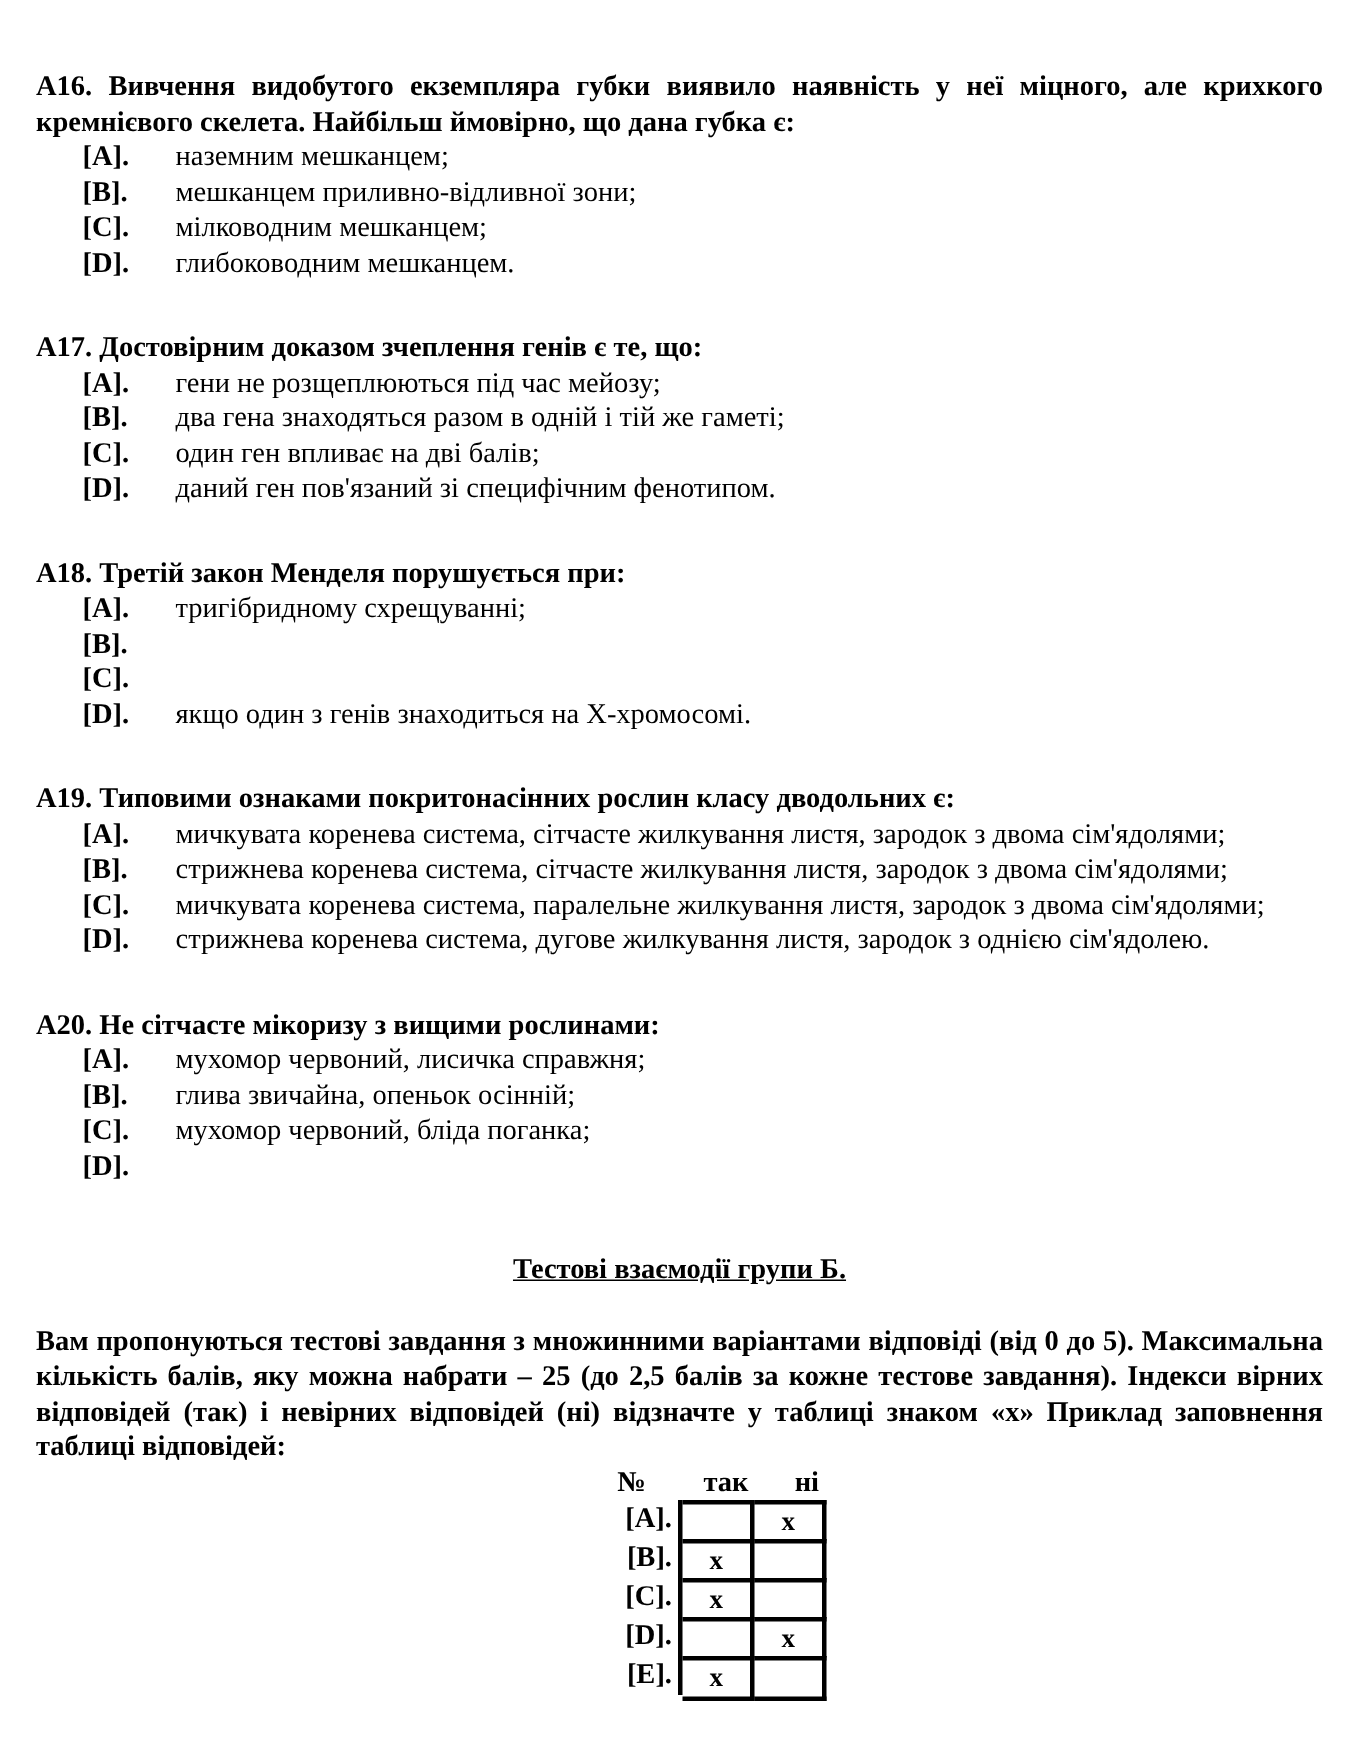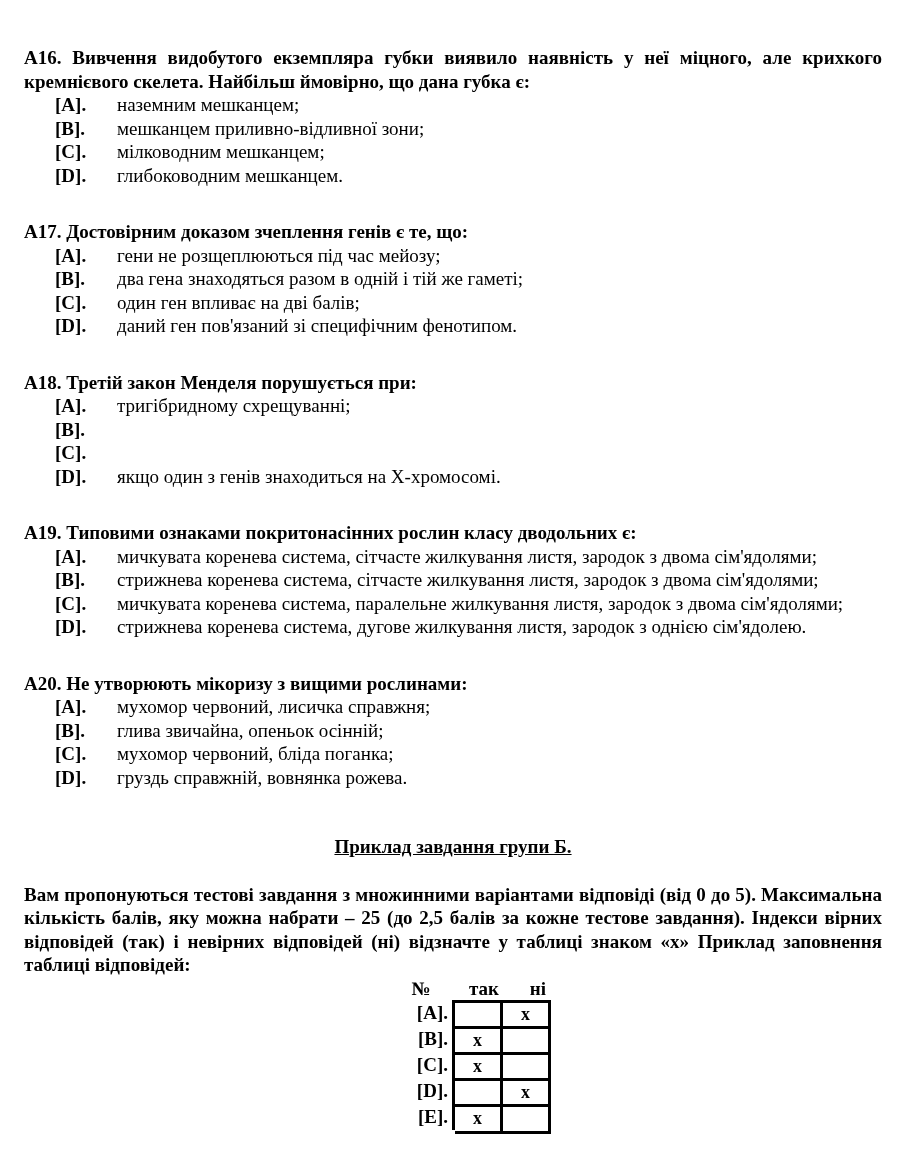--- a/index.html
+++ b/index.html
@@ -111,40 +111,39 @@
         <span class="opt-label">[C].</span>
         <span class="opt-text">мичкувата коренева система, паралельне жилкування листя, зародок з двома сім'ядолями;</span>
       </div>
     <div class="opt">
         <span class="opt-label">[D].</span>
         <span class="opt-text">стрижнева коренева система, дугове жилкування листя, зародок з однією сім'ядолею.</span>
       </div>
   </div>
 
   <div class="question">
-    <div class="q-stem">А20. Не утворюють мікоризу з вищими рослинами:</div>
+    <div class="q-stem">А20. Не сітчасте мікоризу з вищими рослинами:</div>
     <div class="opt">
         <span class="opt-label">[A].</span>
         <span class="opt-text">мухомор червоний, лисичка справжня;</span>
       </div>
     <div class="opt">
         <span class="opt-label">[B].</span>
         <span class="opt-text">глива звичайна, опеньок осінній;</span>
       </div>
     <div class="opt">
         <span class="opt-label">[C].</span>
         <span class="opt-text">мухомор червоний, бліда поганка;</span>
       </div>
     <div class="opt">
         <span class="opt-label">[D].</span>
-        <span class="opt-text">груздь справжній, вовнянка рожева.</span>
       </div>
   </div>
 
-  <div class="section-title">Приклад завдання групи Б.</div>
+  <div class="section-title">Тестові взаємодії групи Б.</div>
   <div class="intro">Вам пропонуються тестові завдання з множинними варіантами відповіді (від 0 до 5). Максимальна кількість балів, яку можна набрати – 25 (до 2,5 балів за кожне тестове завдання). Індекси вірних відповідей (так) і невірних відповідей (ні) відзначте у таблиці знаком «х» Приклад заповнення таблиці відповідей:</div>
 
   <div class="table-wrap">
     <div class="tbl-head">
       <span class="num">№</span>
       <span class="col">так</span>
       <span class="col">ні</span>
     </div>
     <div class="tbl-row">
       <span class="rlabel">[A].</span>

